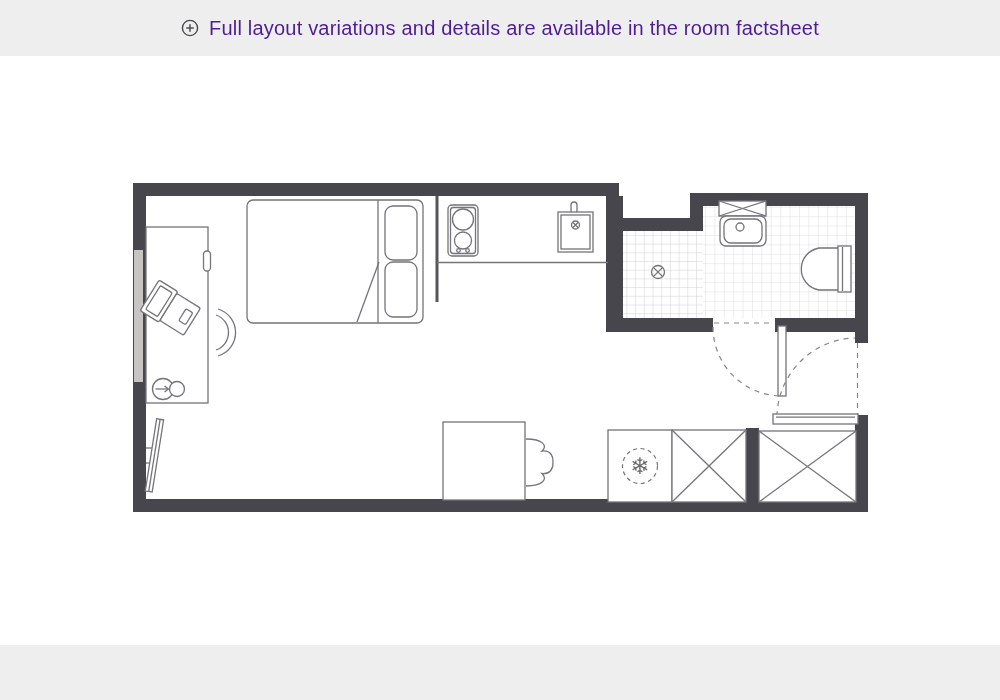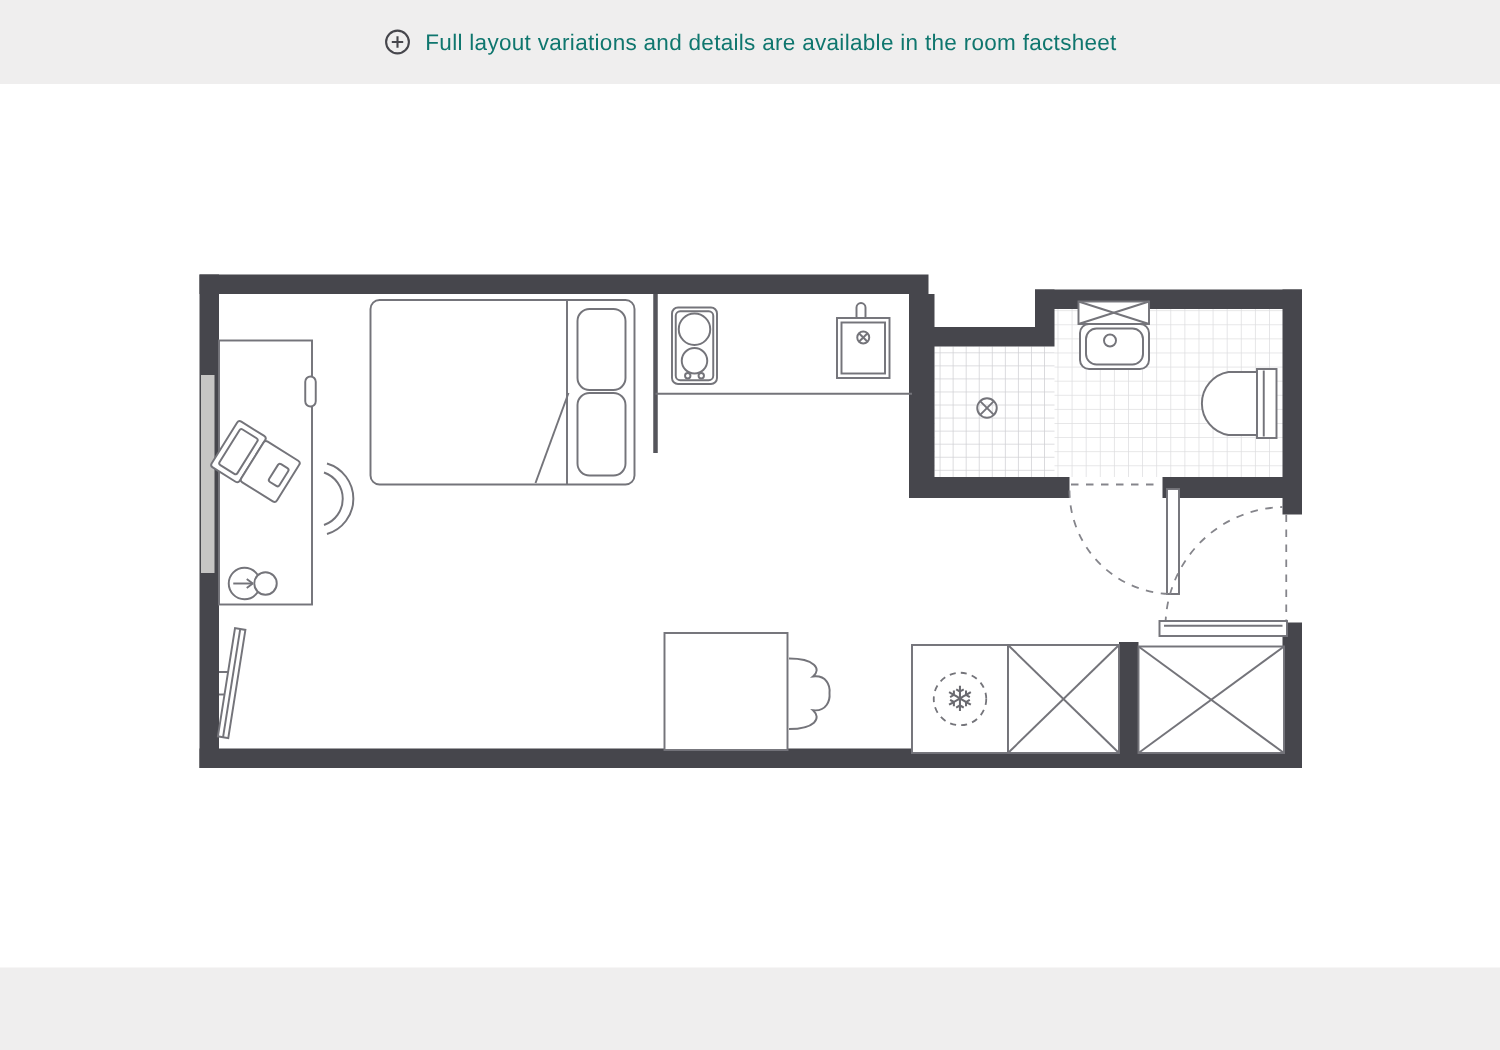--- a/index.html
+++ b/index.html
@@ -1,20 +1,20 @@
 <!DOCTYPE html>
 <html><head>
 <meta charset="utf-8">
 <style>
   html,body{margin:0;padding:0;background:#ffffff;}
   .page{position:relative;width:1000px;height:700px;overflow:hidden;
         font-family:"Liberation Sans", sans-serif;color:#3c3c43;background:#ffffff;}
   .banner{position:absolute;left:0;top:0;width:1000px;height:56px;background:#efeeee;
           display:flex;align-items:center;justify-content:center;gap:10px;}
-  .banner-text{font-size:15px;letter-spacing:.2px;color:#0f766e;}
+  .banner-text{font-size:20px;letter-spacing:.2px;color:#4c1d95;}
   .plan-svg{position:absolute;left:0;top:0;}
   .keybar{position:absolute;left:0;top:645px;width:1000px;height:55px;background:#efeeee;}
   .wall{fill:#46464c;}
   .ln{stroke:#74747a;stroke-width:1.3;fill:none;}
   .lnw{stroke:#74747a;stroke-width:1.3;fill:#ffffff;}
   .dash{stroke:#85858b;stroke-width:1.2;fill:none;stroke-dasharray:5 5;}
 </style>
 </head>
 <body>
 

